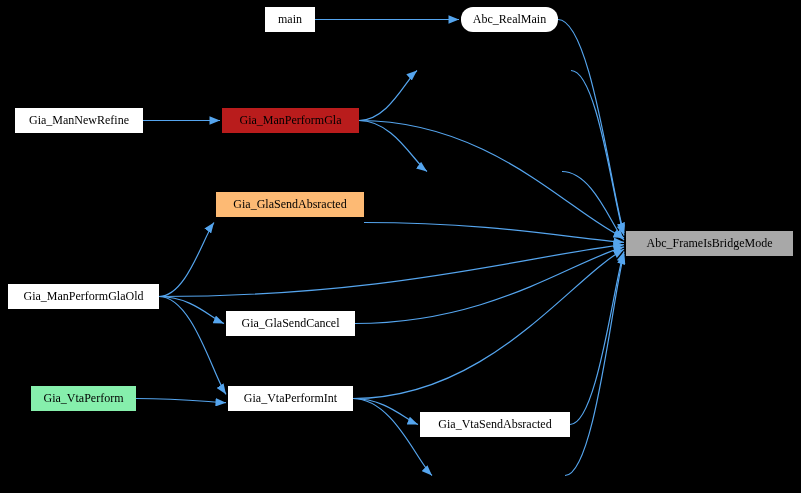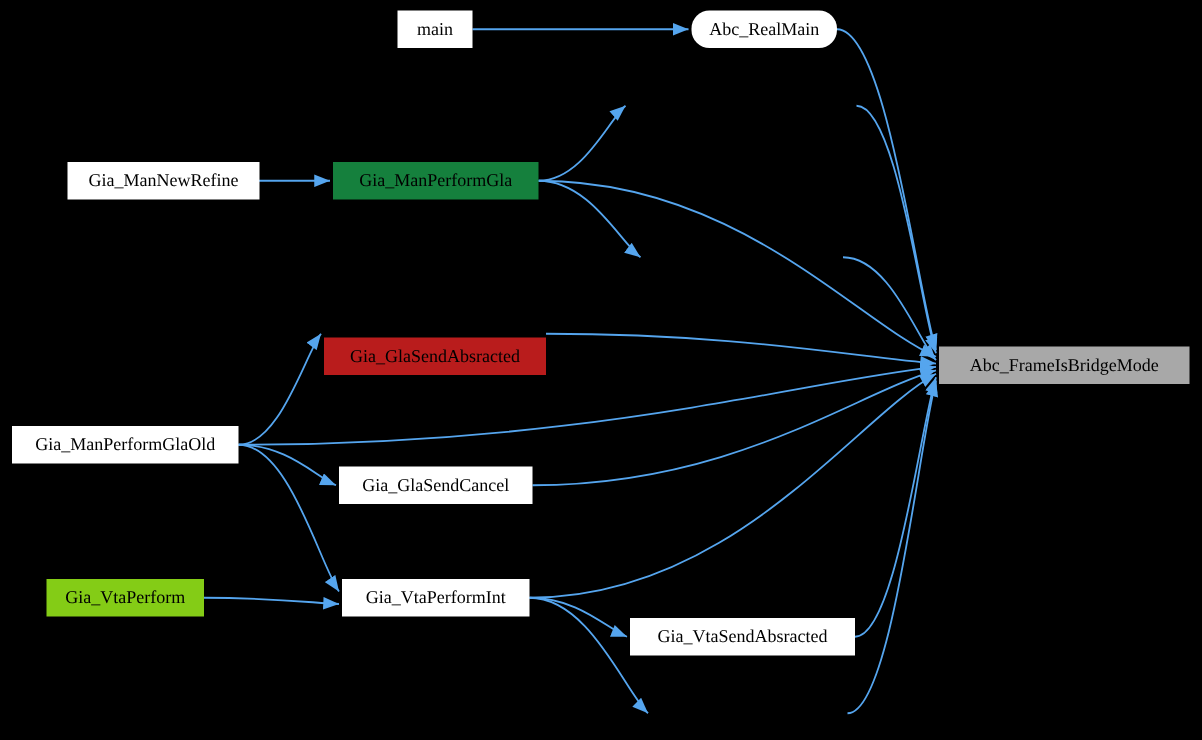--- a/index.html
+++ b/index.html
@@ -40,23 +40,23 @@
         <path d="M353,398.5 C385.5,398.5 405,419.3 418,424.5" fill="none" stroke="#55a5ee" stroke-width="1.2" marker-end="url(#arrowhead)"></path>
         <path d="M353,398.5 C392.5,398.5 416.2,460.1 432,475.5" fill="none" stroke="#55a5ee" stroke-width="1.2" marker-end="url(#arrowhead)"></path>
         <path d="M353,398.5 C488.5,398.5 569.8,279.04545454545456 624,249.1818181818182" fill="none" stroke="#55a5ee" stroke-width="1.2" marker-end="url(#arrowhead)"></path>
         <path d="M570,424.5 C597,424.5 613.2,286.06363636363636 624,251.45454545454547" fill="none" stroke="#55a5ee" stroke-width="1.2" marker-end="url(#arrowhead)"></path>
         <path d="M565,475.5 C594.5,475.5 612.2,298.08181818181816 624,253.72727272727272" fill="none" stroke="#55a5ee" stroke-width="1.2" marker-end="url(#arrowhead)"></path>
       </g>
   </svg>
   <div id="node-layer">
       <div class="node" style="left: 265px; top: 7px; width: 50px; height: 25px; background: rgb(255, 255, 255); color: rgb(0, 0, 0);">main</div>
       <div class="node" style="left: 461px; top: 7px; width: 97px; height: 25px; background: rgb(255, 255, 255); color: rgb(0, 0, 0); border-radius: 12px;">Abc_RealMain</div>
-      <div class="node" style="left: 15px; top: 108px; width: 128px; height: 25px; background: rgb(255, 255, 255); color: rgb(0, 0, 0); margin-left: 30px;">Gia_ManNewRefine</div>
-      <div class="node" style="left: 222px; top: 108px; width: 137px; height: 25px; background: #15803d; color: rgb(0, 0, 0);">Gia_ManPerformGla</div>
-      <div class="node" style="left: 216px; top: 225px; width: 148px; height: 25px; background: #b91c1c; color: rgb(0, 0, 0);">Gia_GlaSendAbsracted</div>
+      <div class="node" style="left: 15px; top: 108px; width: 128px; height: 25px; background: rgb(255, 255, 255); color: rgb(0, 0, 0);">Gia_ManNewRefine</div>
+      <div class="node" style="left: 222px; top: 108px; width: 137px; height: 25px; background: #b91c1c; color: rgb(0, 0, 0);">Gia_ManPerformGla</div>
+      <div class="node" style="left: 216px; top: 192px; width: 148px; height: 25px; background: #fdba74; color: rgb(0, 0, 0);">Gia_GlaSendAbsracted</div>
       <div class="node" style="left: 626px; top: 231px; width: 167px; height: 25px; background: rgb(168, 168, 168); color: rgb(0, 0, 0); text-align: right;">Abc_FrameIsBridgeMode</div>
       <div class="node" style="left: 226px; top: 311px; width: 129px; height: 25px; background: rgb(255, 255, 255); color: rgb(0, 0, 0);">Gia_GlaSendCancel</div>
       <div class="node" style="left: 8px; top: 284px; width: 151px; height: 25px; background: rgb(255, 255, 255); color: rgb(0, 0, 0);">Gia_ManPerformGlaOld</div>
-      <div class="node" style="left: 31px; top: 386px; width: 105px; height: 25px; background: #84cc16; color: rgb(0, 0, 0);">Gia_VtaPerform</div>
+      <div class="node" style="left: 31px; top: 386px; width: 105px; height: 25px; background: #86efac; color: rgb(0, 0, 0);">Gia_VtaPerform</div>
       <div class="node" style="left: 420px; top: 412px; width: 150px; height: 25px; background: rgb(255, 255, 255); color: rgb(0, 0, 0);">Gia_VtaSendAbsracted</div>
       <div class="node" style="left: 228px; top: 386px; width: 125px; height: 25px; background: rgb(255, 255, 255); color: rgb(0, 0, 0);">Gia_VtaPerformInt</div>
     </div>
 </div>
 
 </body></html>

